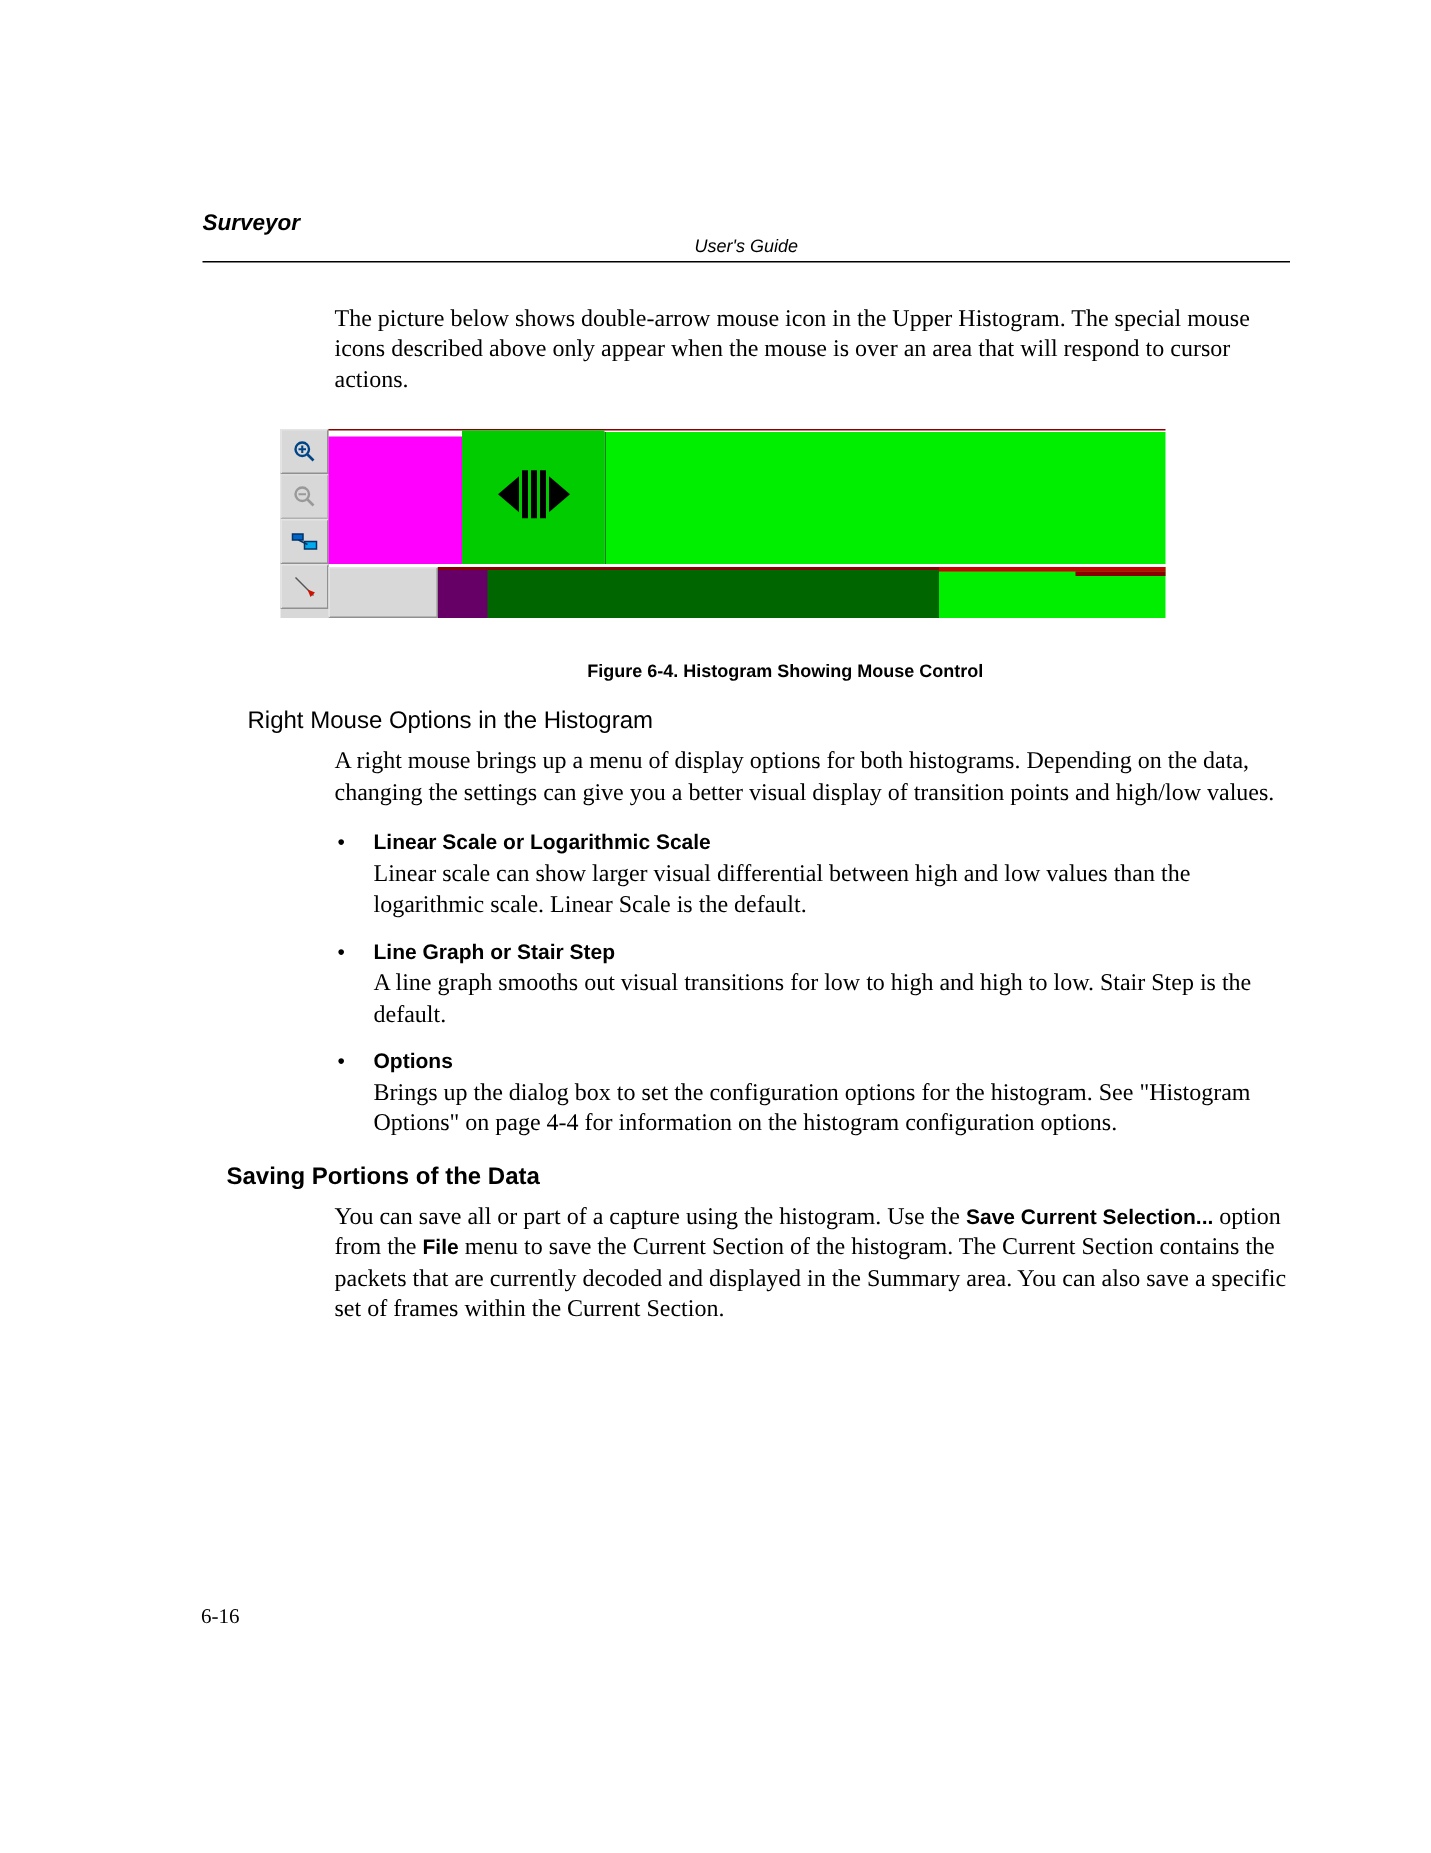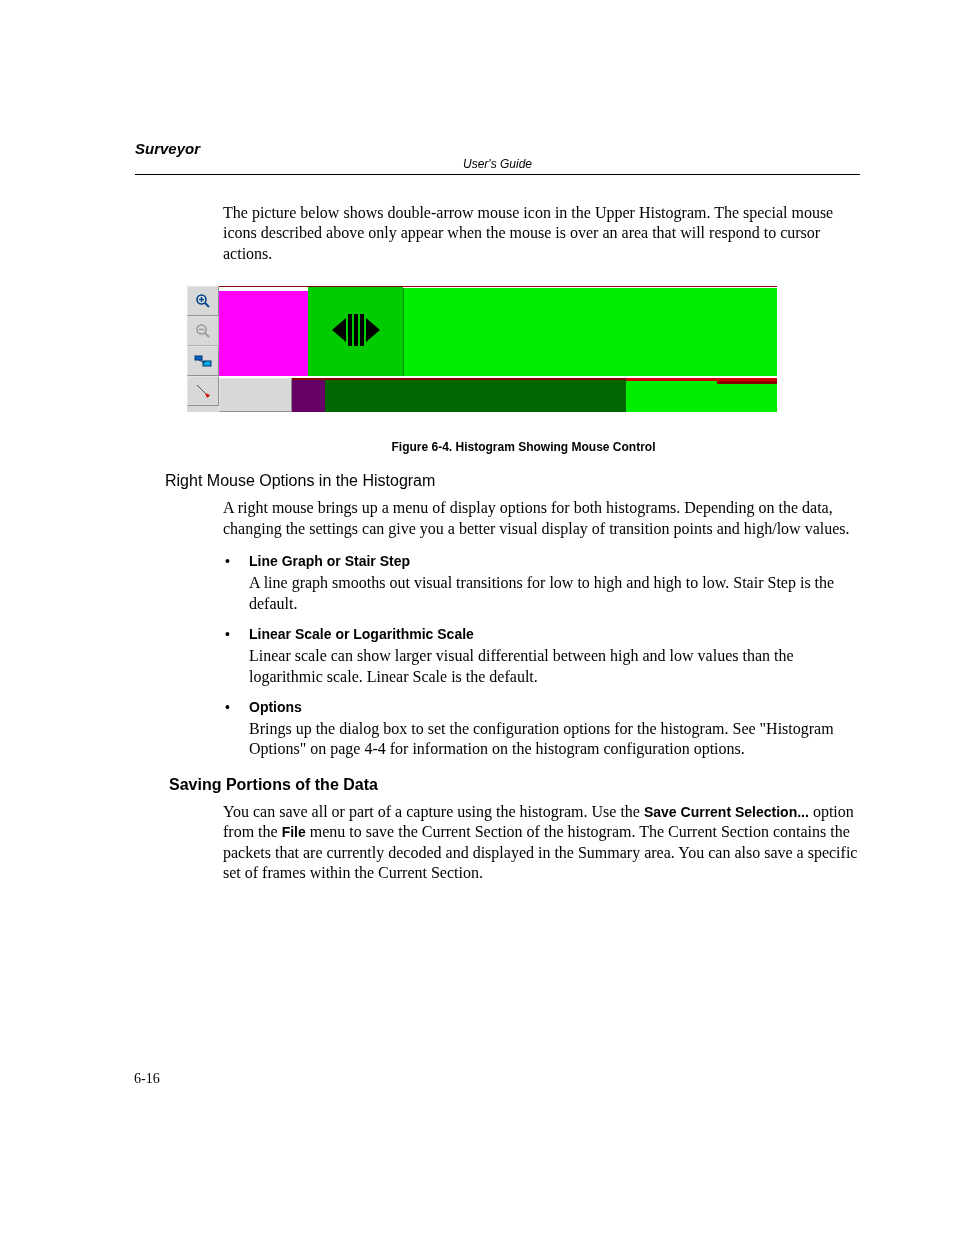--- a/index.html
+++ b/index.html
@@ -179,21 +179,21 @@
     font-weight: bold;
     font-size: 14px;
     display: block;
     margin-bottom: 2px;
   }
 
   .section-head {
     font-family: Arial, Helvetica, sans-serif;
     font-weight: bold;
     font-size: 16px;
-    margin: 16px 0 8px 34px;
+    margin: 16px 0 8px 16px;
   }
 
   .inline-bold-sans {
     font-family: Arial, Helvetica, sans-serif;
     font-weight: bold;
     font-size: 14px;
   }
 
   .page-num {
     position: absolute;
@@ -278,26 +278,26 @@
     <div class="caption">Figure 6-4.  Histogram Showing Mouse Control</div>
   </div>
 
   <div class="subhead">Right Mouse Options in the Histogram</div>
 
   <div class="body-indent">
     <p class="body">A right mouse brings up a menu of display options for both histograms. Depending on the data, changing the settings can give you a better visual display of transition points and high/low values.</p>
 
     <ul class="opts">
       <li>
+        <span class="opt-title">Linear Scale or Logarithmic Scale</span>
+        <span>Linear scale can show larger visual differential between high and low values than the logarithmic scale. Linear Scale is the default.</span>
+      </li>
+      <li>
         <span class="opt-title">Line Graph or Stair Step</span>
         <span>A line graph smooths out visual transitions for low to high and high to low. Stair Step is the default.</span>
-      </li>
-      <li>
-        <span class="opt-title">Linear Scale or Logarithmic Scale</span>
-        <span>Linear scale can show larger visual differential between high and low values than the logarithmic scale. Linear Scale is the default.</span>
       </li>
       <li>
         <span class="opt-title">Options</span>
         <span>Brings up the dialog box to set the configuration options for the histogram. See "Histogram Options" on page 4-4 for information on the histogram configuration options.</span>
       </li>
     </ul>
   </div>
 
   <div class="section-head">Saving Portions of the Data</div>
 

